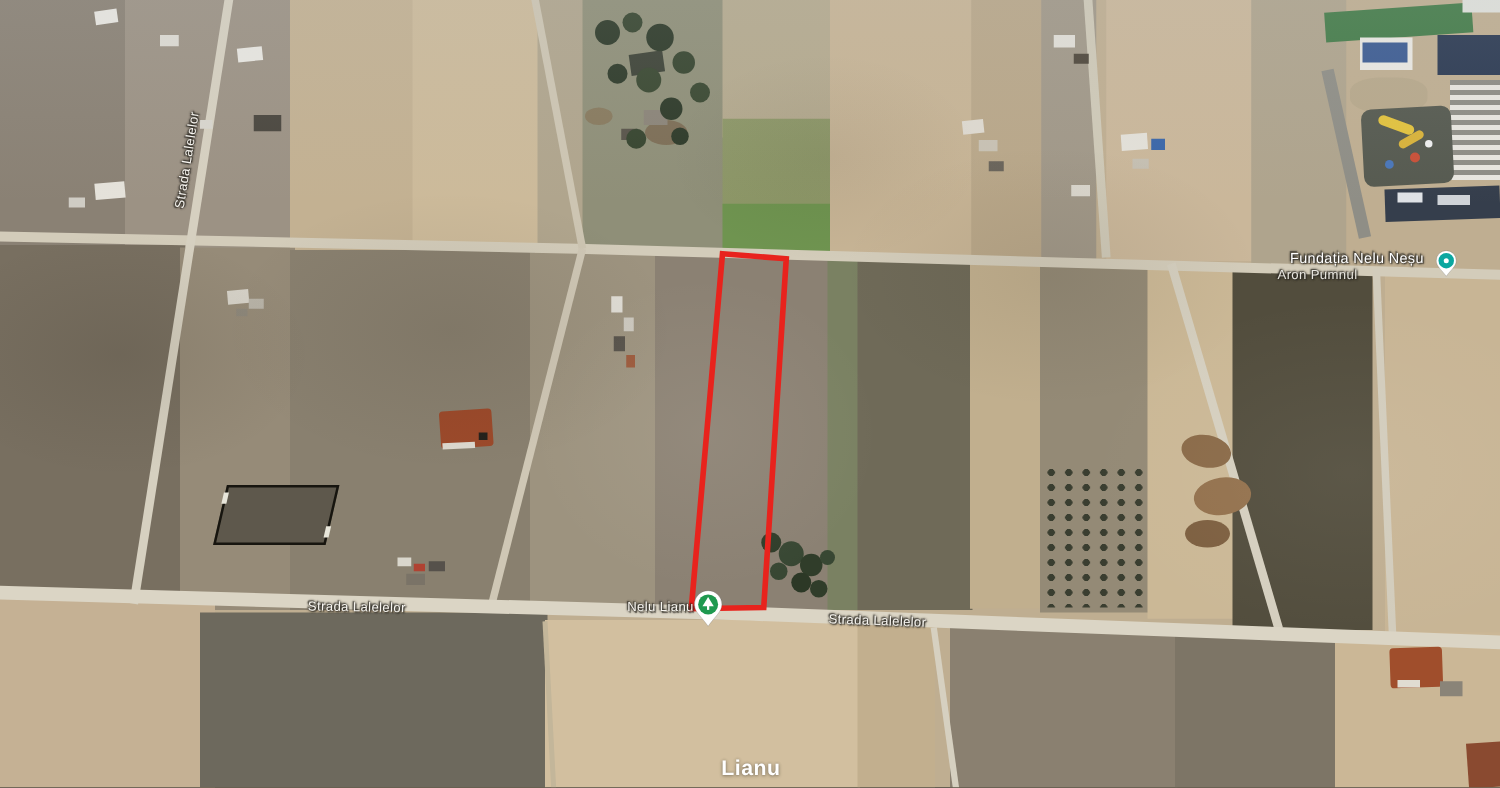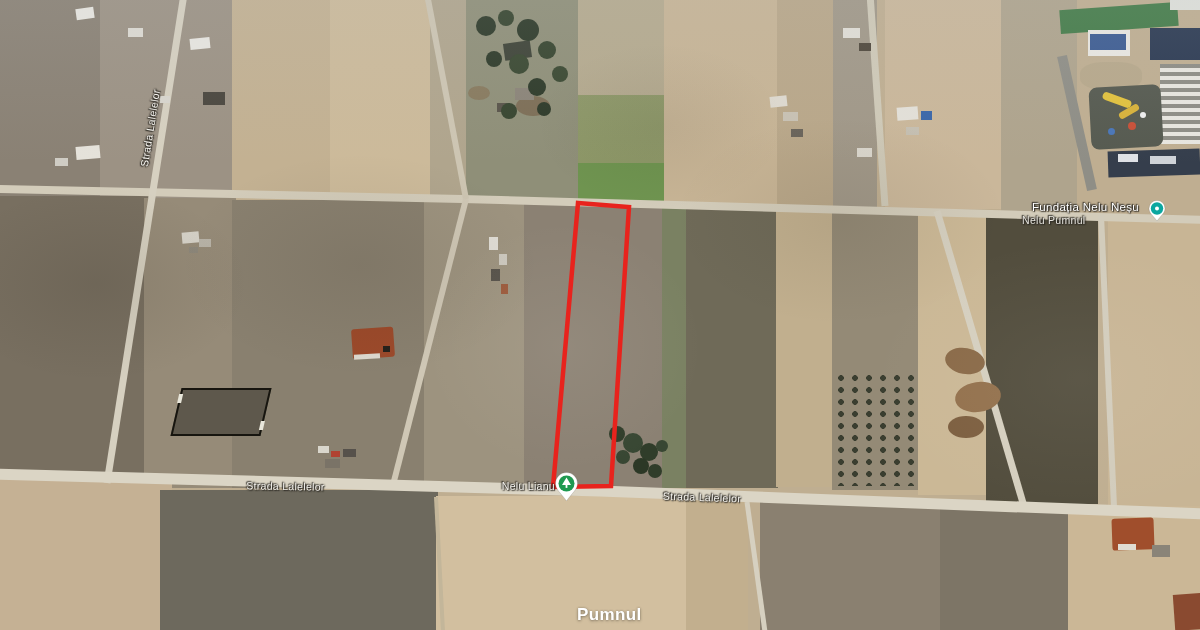--- a/index.html
+++ b/index.html
@@ -204,17 +204,17 @@
     </g>
   </svg>
 
   <div class="maplabel" style="left:100px;top:122px;width:100px;text-align:center;transform:rotate(-81deg);">Strada Lalelelor</div>
   <div class="maplabel" style="left:238px;top:480px;width:95px;text-align:center;transform:rotate(1deg);">Strada Lalelelor</div>
   <div class="maplabel" style="left:652px;top:491px;width:100px;text-align:center;transform:rotate(2deg);">Strada Lalelelor</div>
 
   <div class="maplabel" style="left:495px;top:480px;width:60px;text-align:right;cursor:pointer;">Nelu Lianu</div>
 
   <div class="maplabel poilabel" style="left:1032px;top:201px;cursor:pointer;">Fundația Nelu Neșu</div>
-  <div class="maplabel poisub" style="left:1022px;top:214px;">Nelu Pumnul</div>
-
-  <div class="watermark" style="left:577px;top:605px;">Pumnul</div>
+  <div class="maplabel poisub" style="left:1022px;top:214px;">Aron Pumnul</div>
+
+  <div class="watermark" style="left:577px;top:605px;">Lianu</div>
 
 </div>
 
 </body></html>

